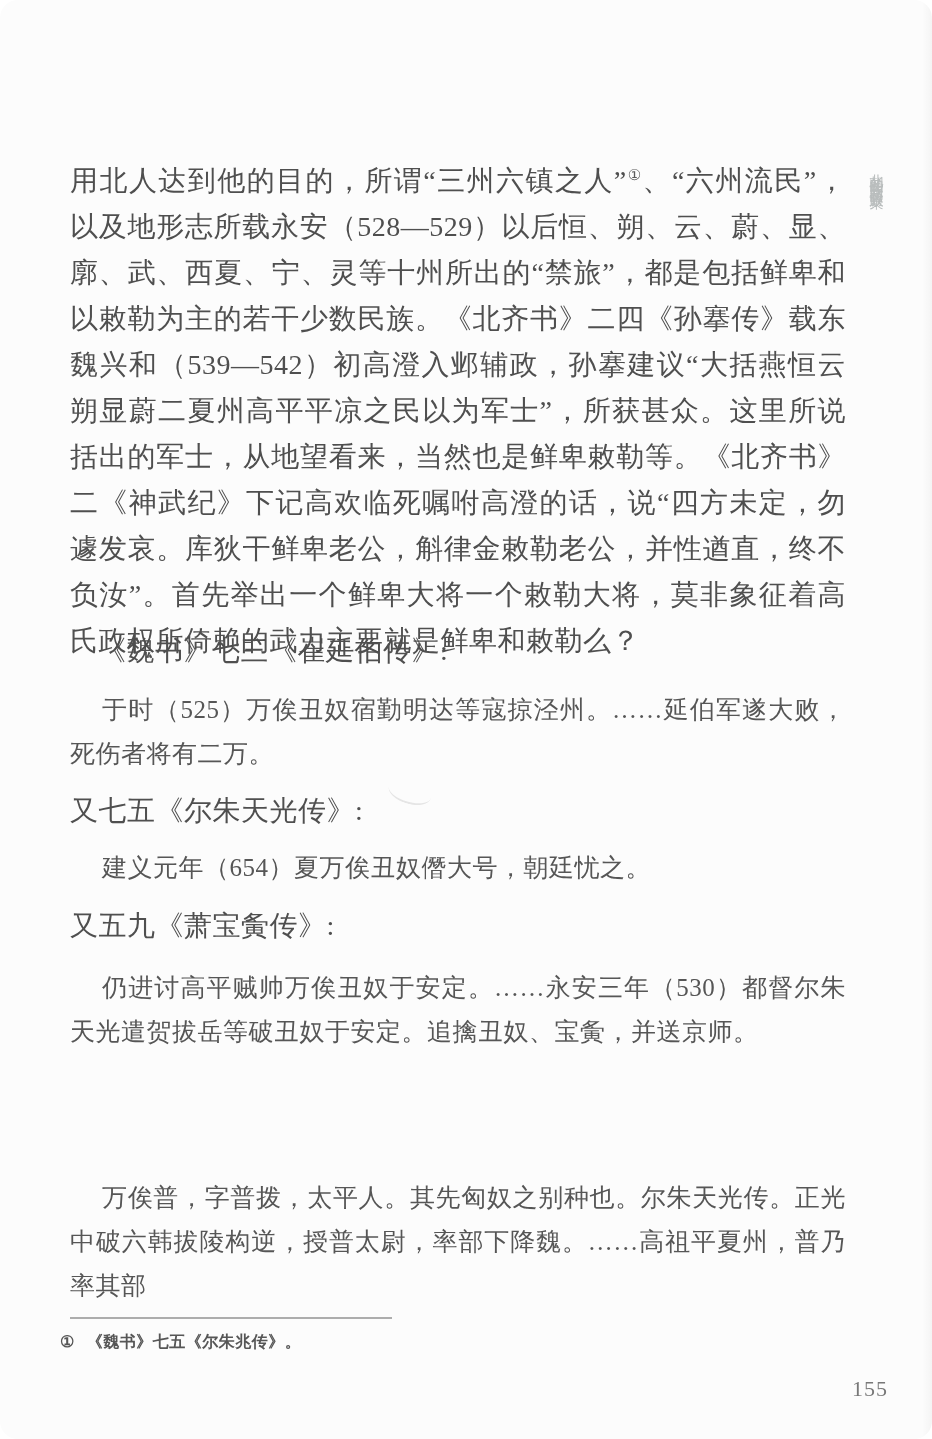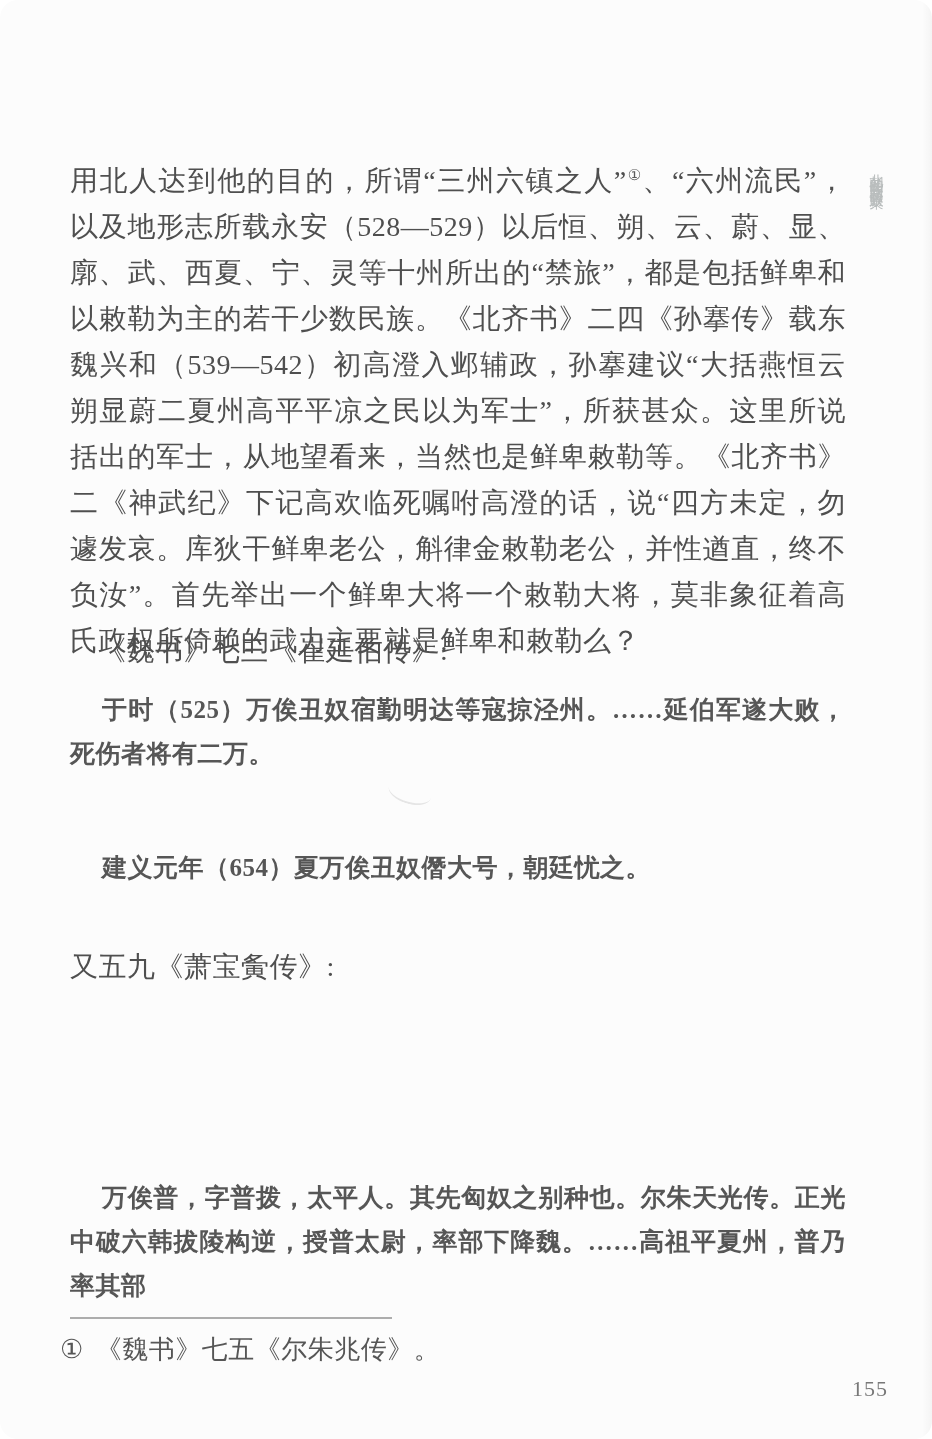--- a/index.html
+++ b/index.html
@@ -11,55 +11,57 @@
   }
   .page::after { 
     content:""; position:absolute; top:0; right:0; width:10px; height:100%;
     background:linear-gradient(to right, rgba(0,0,0,0), rgba(0,0,0,0.03));
     pointer-events:none;
   }
   .block { position:absolute; left:70px; width:776px; text-align:justify; }
   .main-text { font-size:28px; line-height:46px; color:#4f4f4f; letter-spacing:0.5px; }
   .quote-text { font-size:25px; line-height:44px; color:#565656; letter-spacing:0.5px; }
   .indent-1 { text-indent:28px; }
-  .indent-q { text-indent:32px;font-weight:bold; }
+  .indent-q { text-indent:32px; }
   sup.note { font-size:15px; vertical-align:super; line-height:0; color:#5a5a5a; }
   .running-head {
     position:absolute; left:867px; top:163px; height:220px;
     writing-mode:vertical-rl; text-orientation:upright;
     font-size:14px; letter-spacing:2px; color:#b9bdbd;
   }
   .smudge {
     position:absolute; left:388px; top:780px; width:44px; height:24px;
     border-bottom:2px solid #e3e3e3; border-radius:50%;
     transform:rotate(16deg); opacity:0.9;
   }
   .footnote-rule { position:absolute; left:70px; top:1317px; width:322px; height:2px; background:#adadad; }
-  .footnote { position:absolute; left:60px; top:1332px; font-size:26px; color:#565656; letter-spacing:0.5px; }
+  .footnote { position:absolute; left:60px; top:1332px; font-size:16px; color:#565656; letter-spacing:0.5px;font-weight:bold; }
   .footnote .mark { margin-right:12px; }
   .page-number { position:absolute; left:852px; top:1376px; font-size:22px; color:#787878; letter-spacing:1px; }
 </style>
 </head>
 <body>
 
 <div class="page">
 
   <div class="running-head">北朝的民族问题与民族政策</div>
 
   <p class="block main-text" style="top:158px"><span>用北人达到他的目的，所谓“三州六镇之人”</span><sup class="note">①</sup><span>、“六州流民”，以及地形志所载永安（528—529）以后恒、朔、云、蔚、显、廓、武、西夏、宁、灵等十州所出的“禁旅”，都是包括鲜卑和以敕勒为主的若干少数民族。《北齐书》二四《孙搴传》载东魏兴和（539—542）初高澄入邺辅政，孙搴建议“大括燕恒云朔显蔚二夏州高平平凉之民以为军士”，所获甚众。这里所说括出的军士，从地望看来，当然也是鲜卑敕勒等。《北齐书》二《神武纪》下记高欢临死嘱咐高澄的话，说“四方未定，勿遽发哀。库狄干鲜卑老公，斛律金敕勒老公，并性遒直，终不负汝”。首先举出一个鲜卑大将一个敕勒大将，莫非象征着高氏政权所倚赖的武力主要就是鲜卑和敕勒么？</span></p>
 
   <p class="block main-text indent-1" style="top:628px">《魏书》七三《崔延伯传》:</p>
 
   <p class="block quote-text indent-q" style="top:688px">于时（525）万俟丑奴宿勤明达等寇掠泾州。……延伯军遂大败，死伤者将有二万。</p>
 
+  <p class="block main-text" style="top:788px">又七五《尔朱天光传》:</p>
 
   <p class="block quote-text indent-q" style="top:846px">建义元年（654）夏万俟丑奴僭大号，朝廷忧之。</p>
 
-  <p class="block main-text" style="top:944px">又五九《萧宝夤传》:</p>
+  <p class="block main-text" style="top:903px">又五九《萧宝夤传》:</p>
 
+  <p class="block quote-text indent-q" style="top:966px">仍进讨高平贼帅万俟丑奴于安定。……永安三年（530）都督尔朱天光遣贺拔岳等破丑奴于安定。追擒丑奴、宝夤，并送京师。</p>
 
 
   <p class="block quote-text indent-q" style="top:1176px">万俟普，字普拨，太平人。其先匈奴之别种也。尔朱天光传。正光中破六韩拔陵构逆，授普太尉，率部下降魏。……高祖平夏州，普乃率其部</p>
 
   <div class="smudge"></div>
 
   <div class="footnote-rule"></div>
 
   <div class="footnote"><span class="mark">①</span><span>《魏书》七五《尔朱兆传》。</span></div>
 

